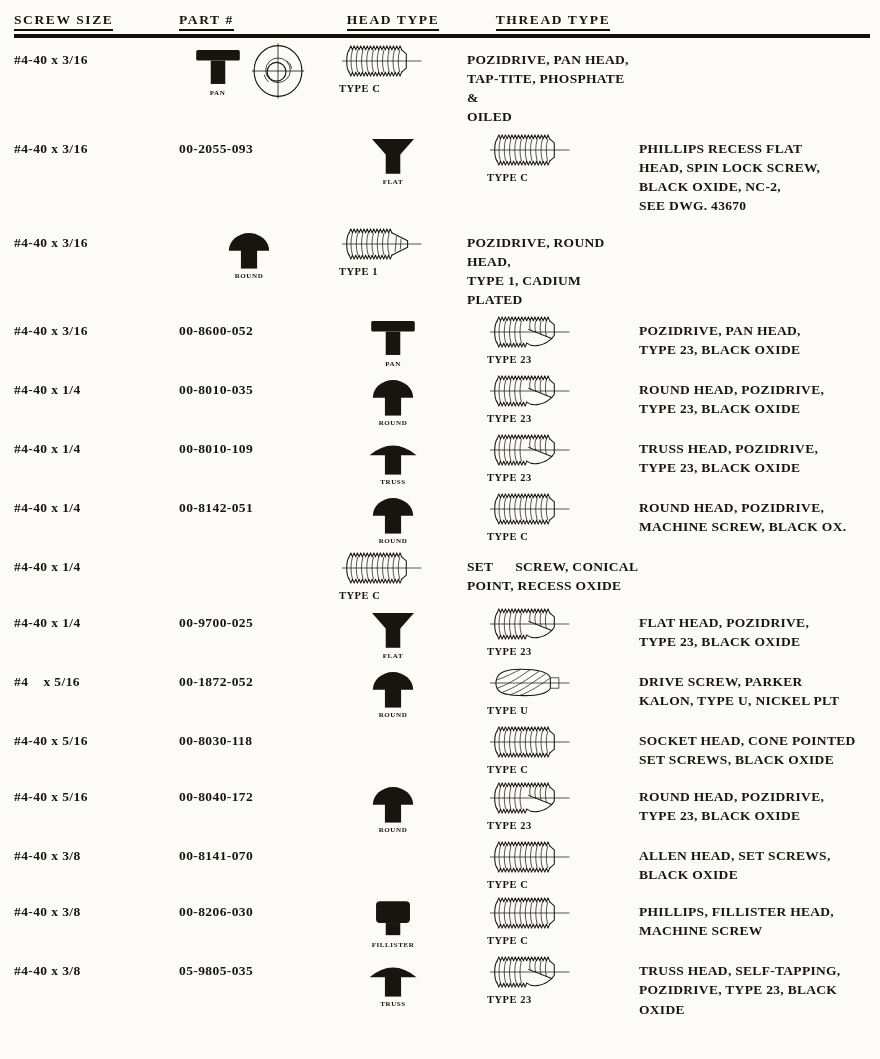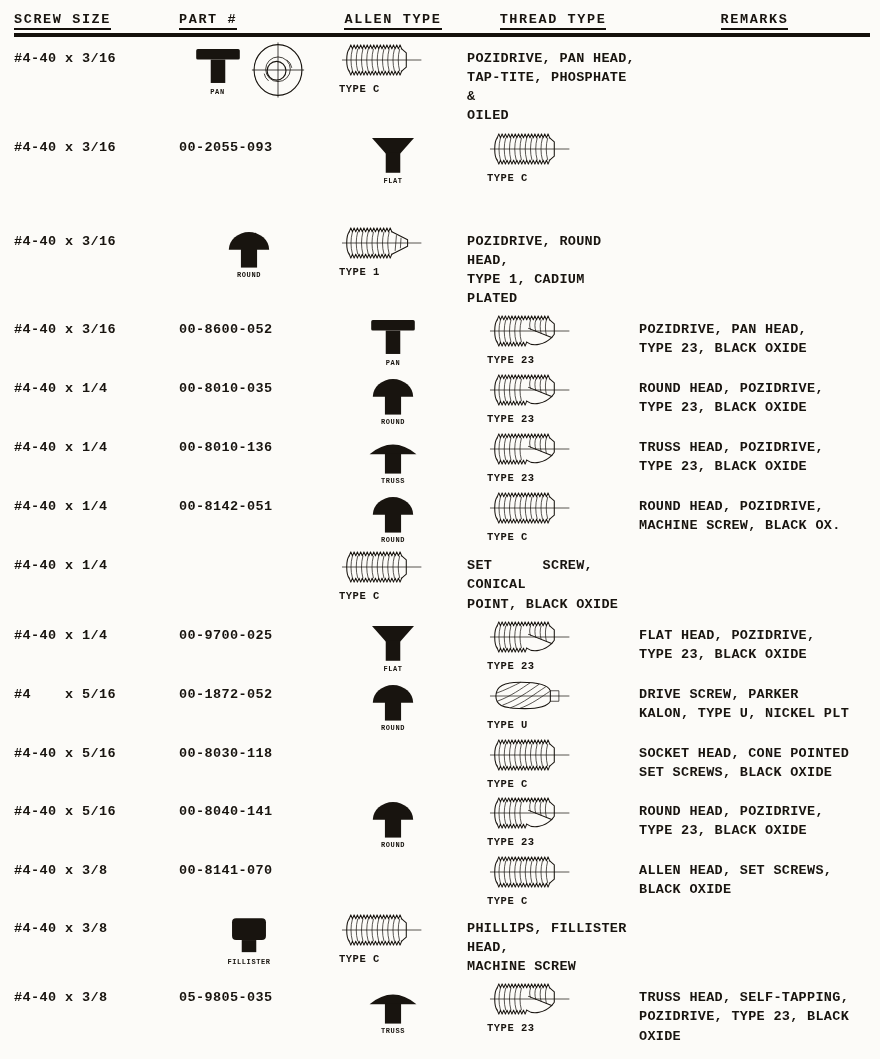--- a/index.html
+++ b/index.html
@@ -5,20 +5,21 @@
   html,body{margin:0;padding:0;}
   body{
     width:880px;height:1059px;overflow:hidden;
     background:#fcfbf8;color:#18140f;
     font-family:"Liberation Mono","DejaVu Sans Mono",monospace;
   }
   .page{padding:12px 10px 0 14px;}
   .grid-cols{
     display:grid;
     grid-template-columns:165px 140px 148px 172px 1fr;
+    font-family:Liberation Serif, serif;
   }
   
   .table-header{
     border-bottom:4px solid #14100b;
     padding-bottom:3px;
     align-items:end;
   }
   .header-cell{
     font-weight:700;font-size:13.5px;letter-spacing:1.6px;white-space:pre;
   }
@@ -119,23 +120,22 @@
       <path class="ink-thin" d="M93,24 H106 M93,40 H106 M106,24 V40"></path>
     </symbol>
   </defs>
 </svg>
 
 <div class="page">
 
   <div class="grid-cols table-header">
     <div class="header-cell"><span>SCREW SIZE</span></div>
     <div class="header-cell"><span>PART #</span></div>
-    <div class="header-cell hc-center"><span>ALLEN TYPE</span></div>
+    <div class="header-cell hc-center"><span>HEAD TYPE</span></div>
     <div class="header-cell hc-center"><span>THREAD TYPE</span></div>
-    <div class="header-cell hc-center"><span>REMARKS</span></div>
   </div>
 
   <div>
       <div class="grid-cols row" style="min-height: 75px;">
     <div class="cell-text">#4-40 x 3/16</div>
     <div class="cell-head">
       <div class="head-fig">
         <svg>
               <use href="#sym-head-pan"></use>
             </svg>
@@ -172,20 +172,24 @@
 
     </div>
     <div class="cell-thread">
       <div class="thread-fig">
         <svg>
               <use href="#sym-thread-c"></use>
             </svg>
       </div>
       <div class="thread-label">TYPE C</div>
     </div>
+    <div class="cell-remarks">PHILLIPS RECESS FLAT
+HEAD, SPIN LOCK SCREW,
+BLACK OXIDE, NC-2,
+SEE DWG. 43670</div>
   </div>
       <div class="grid-cols row" style="min-height: 56px;">
     <div class="cell-text">#4-40 x 3/16</div>
     <div class="cell-head">
       <div class="head-fig">
         <svg>
               <use href="#sym-head-round"></use>
             </svg>
         <div class="head-label">ROUND</div>
       </div>
@@ -243,21 +247,21 @@
               <use href="#sym-thread-23"></use>
             </svg>
       </div>
       <div class="thread-label">TYPE 23</div>
     </div>
     <div class="cell-remarks">ROUND HEAD, POZIDRIVE,
 TYPE 23, BLACK OXIDE</div>
   </div>
       <div class="grid-cols row" style="min-height: 56px;">
     <div class="cell-text">#4-40 x 1/4</div>
-    <div class="cell-text">00-8010-136</div>
+    <div class="cell-text">00-8010-109</div>
     <div class="cell-head">
       <div class="head-fig">
         <svg>
               <use href="#sym-head-truss"></use>
             </svg>
         <div class="head-label">TRUSS</div>
       </div>
 
     </div>
     <div class="cell-thread">
@@ -307,21 +311,21 @@
     </div>
     <div class="cell-thread">
       <div class="thread-fig">
         <svg>
               <use href="#sym-thread-c"></use>
             </svg>
       </div>
       <div class="thread-label">TYPE C</div>
     </div>
     <div class="cell-remarks">SET      SCREW, CONICAL
-POINT, BLACK OXIDE</div>
+POINT, RECESS OXIDE</div>
   </div>
       <div class="grid-cols row" style="min-height: 56px;">
     <div class="cell-text">#4-40 x 1/4</div>
     <div class="cell-text">00-9700-025</div>
     <div class="cell-head">
       <div class="head-fig">
         <svg>
               <use href="#sym-head-flat"></use>
             </svg>
         <div class="head-label">FLAT</div>
@@ -380,21 +384,21 @@
               <use href="#sym-thread-c"></use>
             </svg>
       </div>
       <div class="thread-label">TYPE C</div>
     </div>
     <div class="cell-remarks">SOCKET HEAD, CONE POINTED
 SET SCREWS, BLACK OXIDE</div>
   </div>
       <div class="grid-cols row" style="min-height: 56px;">
     <div class="cell-text">#4-40 x 5/16</div>
-    <div class="cell-text">00-8040-141</div>
+    <div class="cell-text">00-8040-172</div>
     <div class="cell-head">
       <div class="head-fig">
         <svg>
               <use href="#sym-head-round"></use>
             </svg>
         <div class="head-label">ROUND</div>
       </div>
 
     </div>
     <div class="cell-thread">
@@ -426,20 +430,21 @@
               <use href="#sym-thread-c"></use>
             </svg>
       </div>
       <div class="thread-label">TYPE C</div>
     </div>
     <div class="cell-remarks">ALLEN HEAD, SET SCREWS,
 BLACK OXIDE</div>
   </div>
       <div class="grid-cols row" style="min-height: 56px;">
     <div class="cell-text">#4-40 x 3/8</div>
+    <div class="cell-text">00-8206-030</div>
     <div class="cell-head">
       <div class="head-fig">
         <svg>
               <use href="#sym-head-fillister"></use>
             </svg>
         <div class="head-label">FILLISTER</div>
       </div>
 
     </div>
     <div class="cell-thread">

